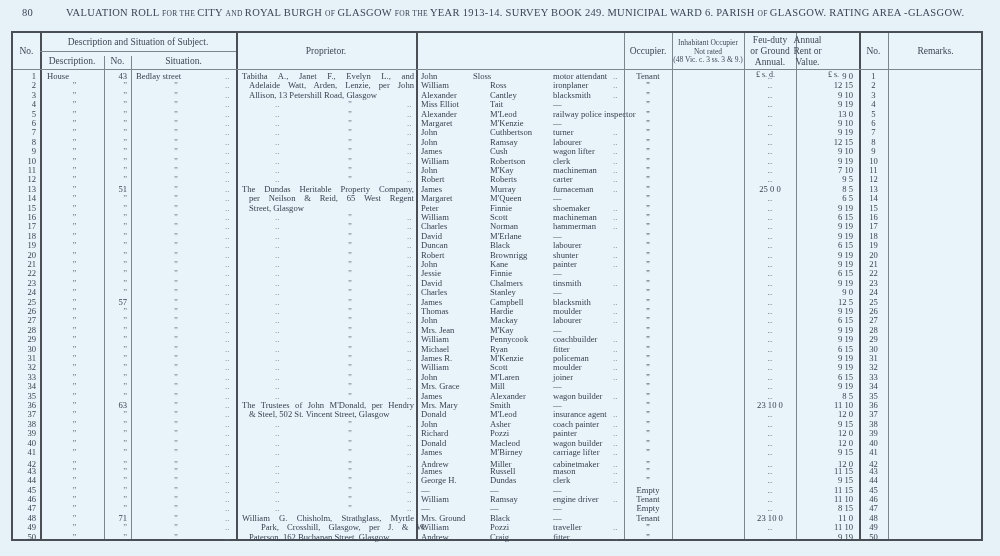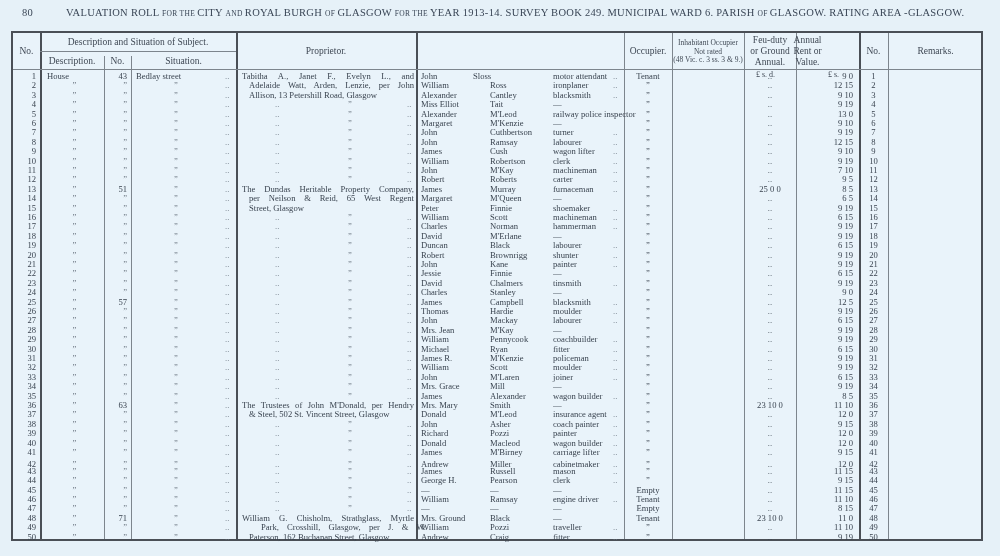--- a/index.html
+++ b/index.html
@@ -832,21 +832,21 @@
         <span class="c dim" style="left: 335px;">”</span>
         <span class="c dim" style="left: 394px;">..</span>
         <span class="c dim" style="left: 600px;">..</span>
       </div>
       <div class="row" style="top: 404.2px;">
         <span class="c r" style="left: 0px; width: 23px;">44</span>
         <span class="c dim" style="left: 34px; width: 55px; text-align: center;">”</span>
         <span class="c r dim" style="left: 92px; width: 22px;">”</span>
         <span class="c dim" style="left: 123px; width: 80px; text-align: center;">”</span>
         <span class="c " style="left: 408px; width: 70px;">George H.</span>
-        <span class="c " style="left: 477px; width: 70px;">Pearson</span>
+        <span class="c " style="left: 477px; width: 70px;">Dundas</span>
         <span class="c " style="left: 540px; width: 80px;">clerk</span>
         <span class="c ctr" style="left: 613px; width: 44px;">”</span>
         <span class="c ctr" style="left: 733px; width: 48px;">..</span>
         <span class="c r" style="left: 790px; width: 50px;">9 15</span>
         <span class="c ctr" style="left: 846px; width: 29px;">44</span>
         <span class="c dim" style="left: 212px;">..</span>
         <span class="c dim" style="left: 262px;">..</span>
         <span class="c dim" style="left: 335px;">”</span>
         <span class="c dim" style="left: 394px;">..</span>
         <span class="c dim" style="left: 600px;">..</span>

